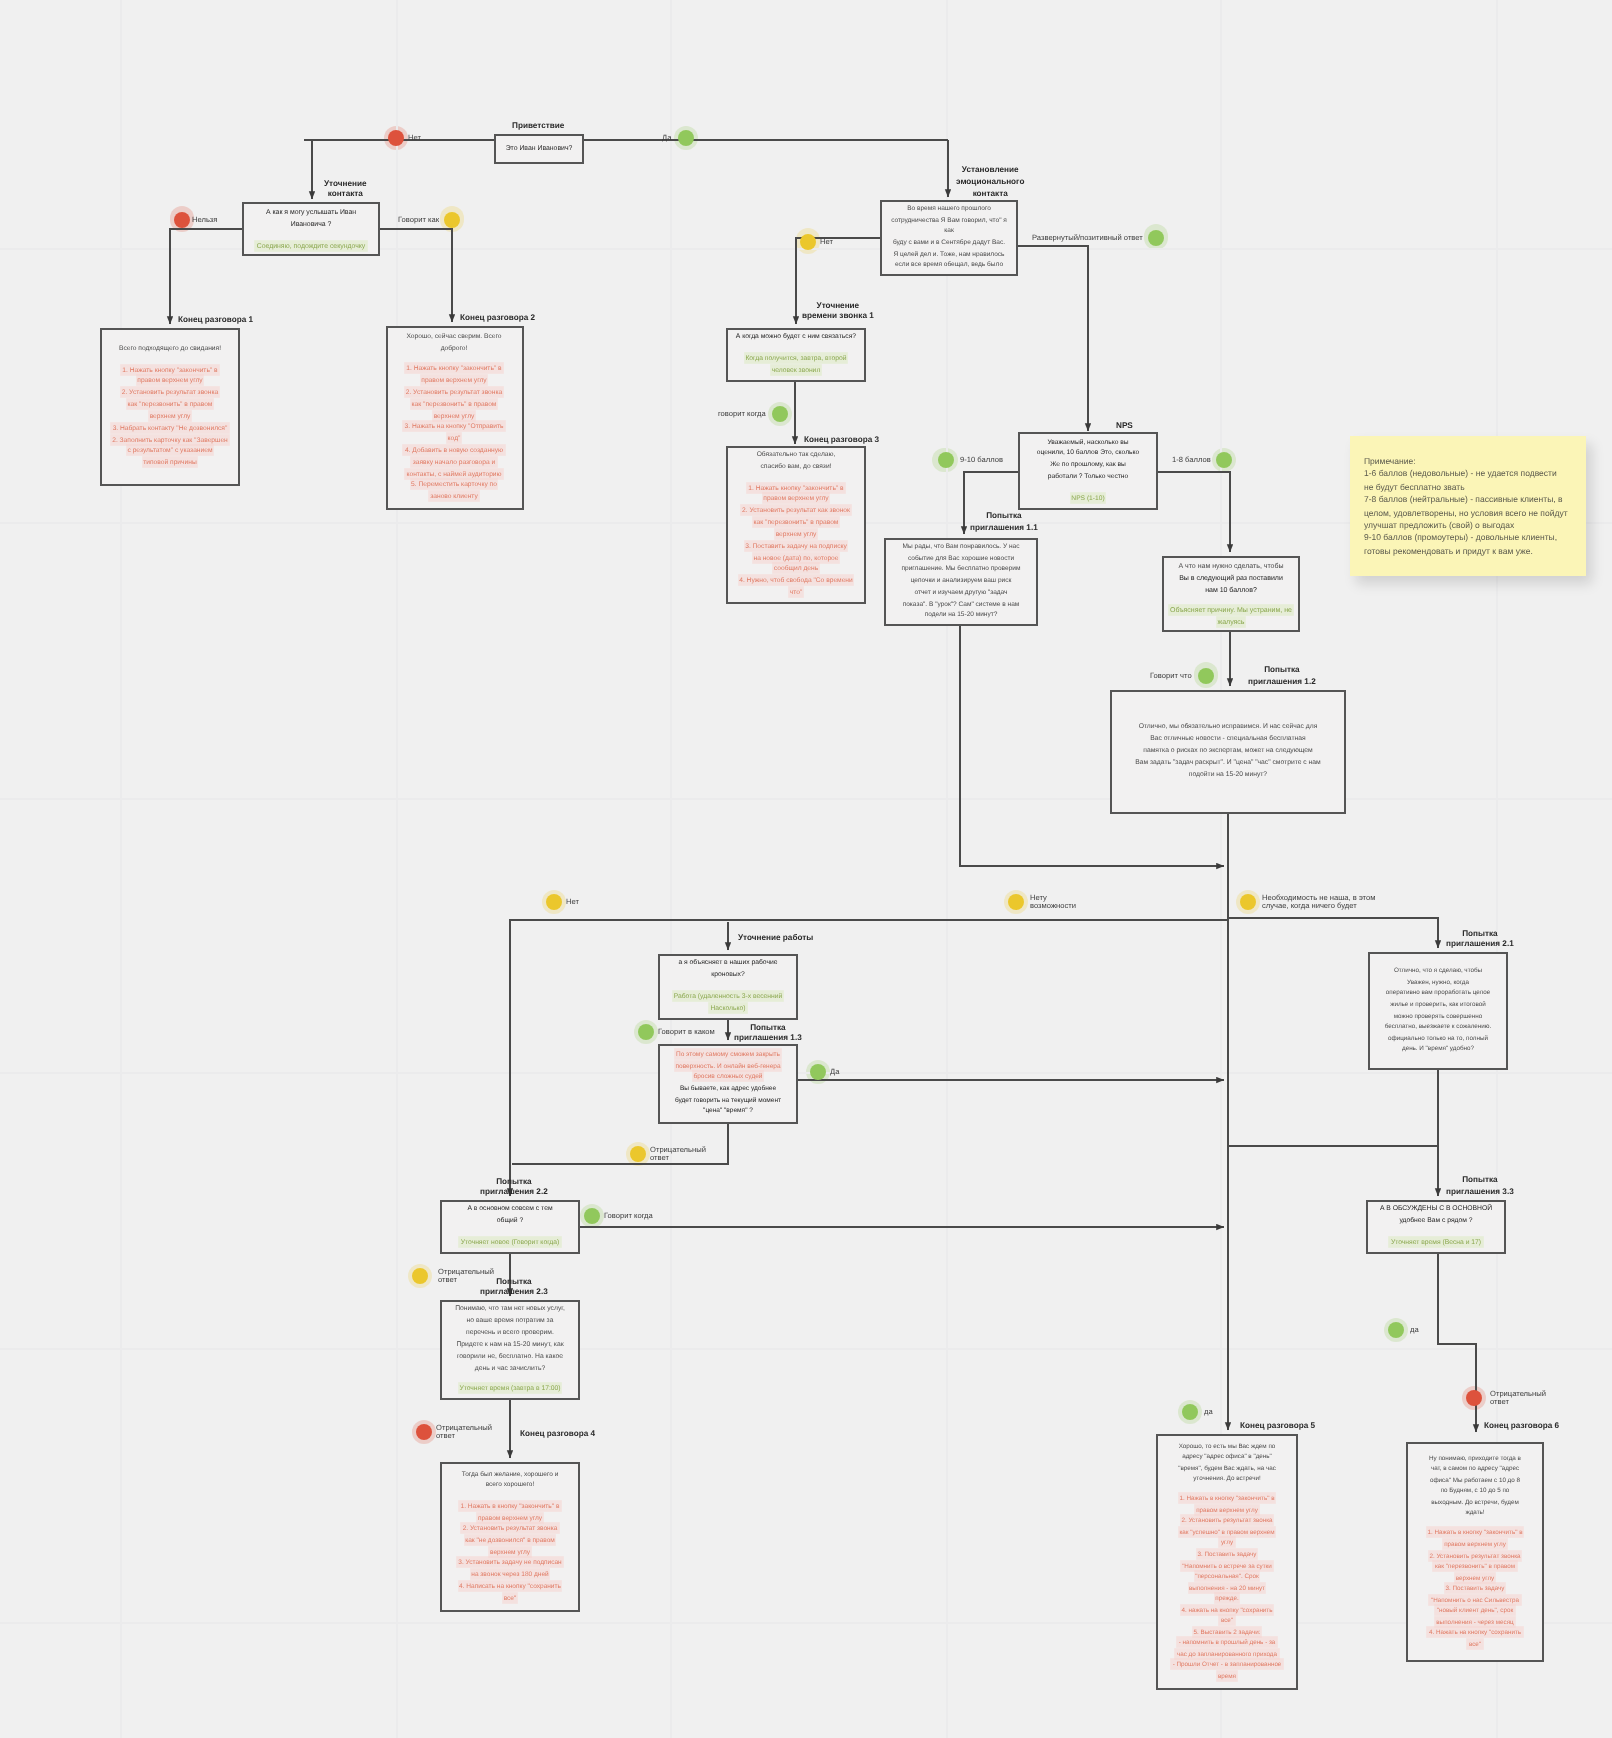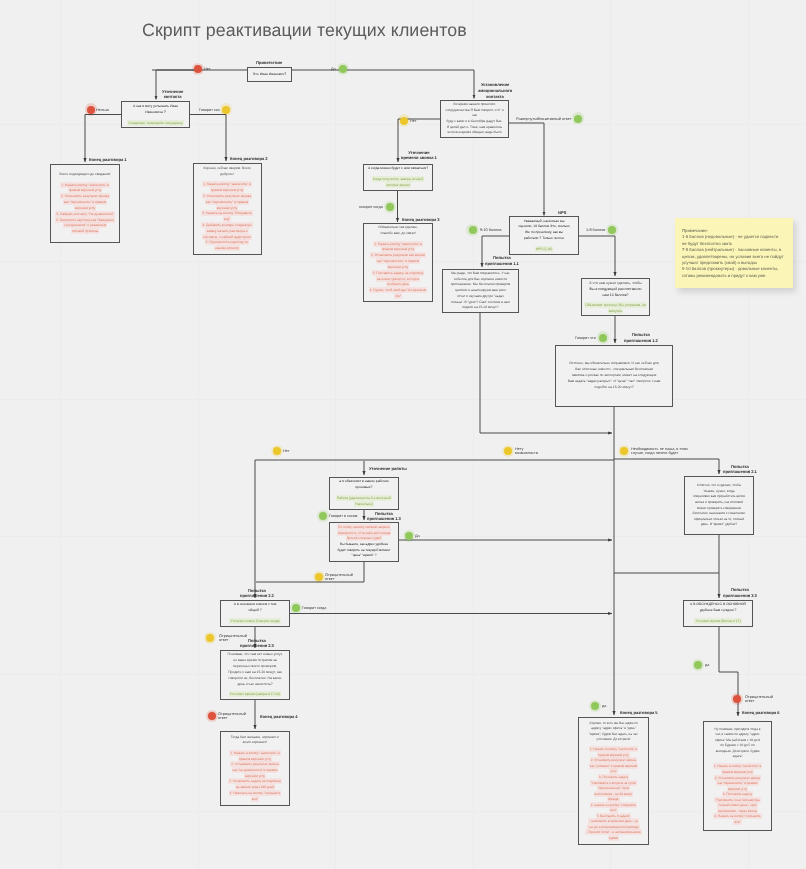--- a/index.html
+++ b/index.html
@@ -50,21 +50,20 @@
     <i class="v" style="left: 610px;"></i>
     <i class="v" style="left: 747.5px;"></i>
     <i class="h" style="top: 124px;"></i>
     <i class="h" style="top: 261px;"></i>
     <i class="h" style="top: 398.5px;"></i>
     <i class="h" style="top: 536px;"></i>
     <i class="h" style="top: 673.5px;"></i>
     <i class="h" style="top: 811px;"></i>
   </div>
 <div id="canvas">
-  <div class="title">Скрипт реактивации текущих клиентов</div>
   <svg id="edges">
       <defs>
         <marker id="ah" markerWidth="5" markerHeight="5" refX="3.9" refY="1.6" orient="auto">
           <path d="M0,0 L4,1.6 L0,3.2 z" fill="#3a3a3a"></path>
         </marker>
       </defs>
       <polyline points="152,70 247,70" fill="none" stroke="#4a4a4a" stroke-width="1"></polyline>
       <polyline points="292,70 474,70" fill="none" stroke="#4a4a4a" stroke-width="1"></polyline>
       <polyline points="198,70 156,70 156,99.5" fill="none" stroke="#4a4a4a" stroke-width="1" marker-end="url(#ah)"></polyline>
       <polyline points="474,70 474,98.5" fill="none" stroke="#4a4a4a" stroke-width="1" marker-end="url(#ah)"></polyline>

